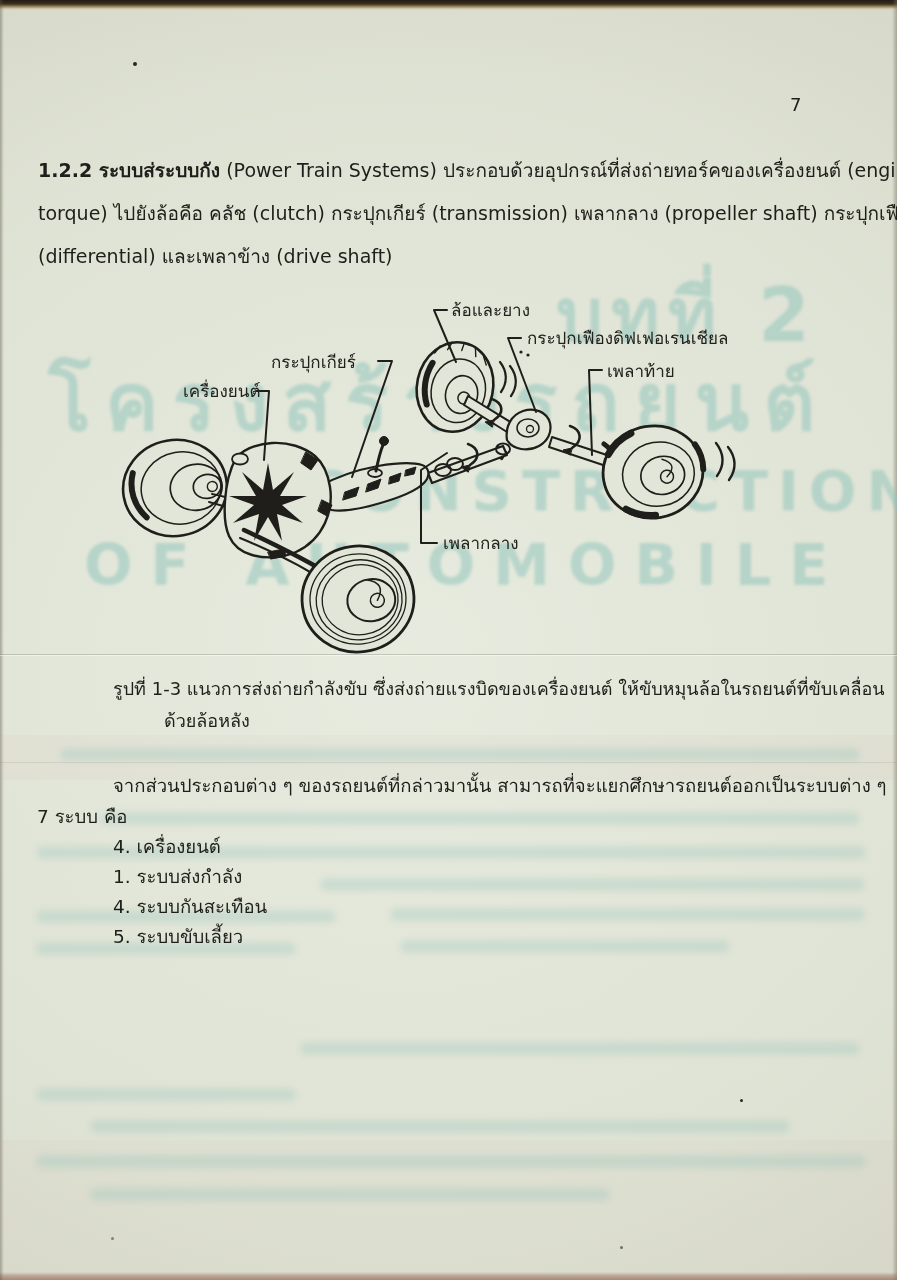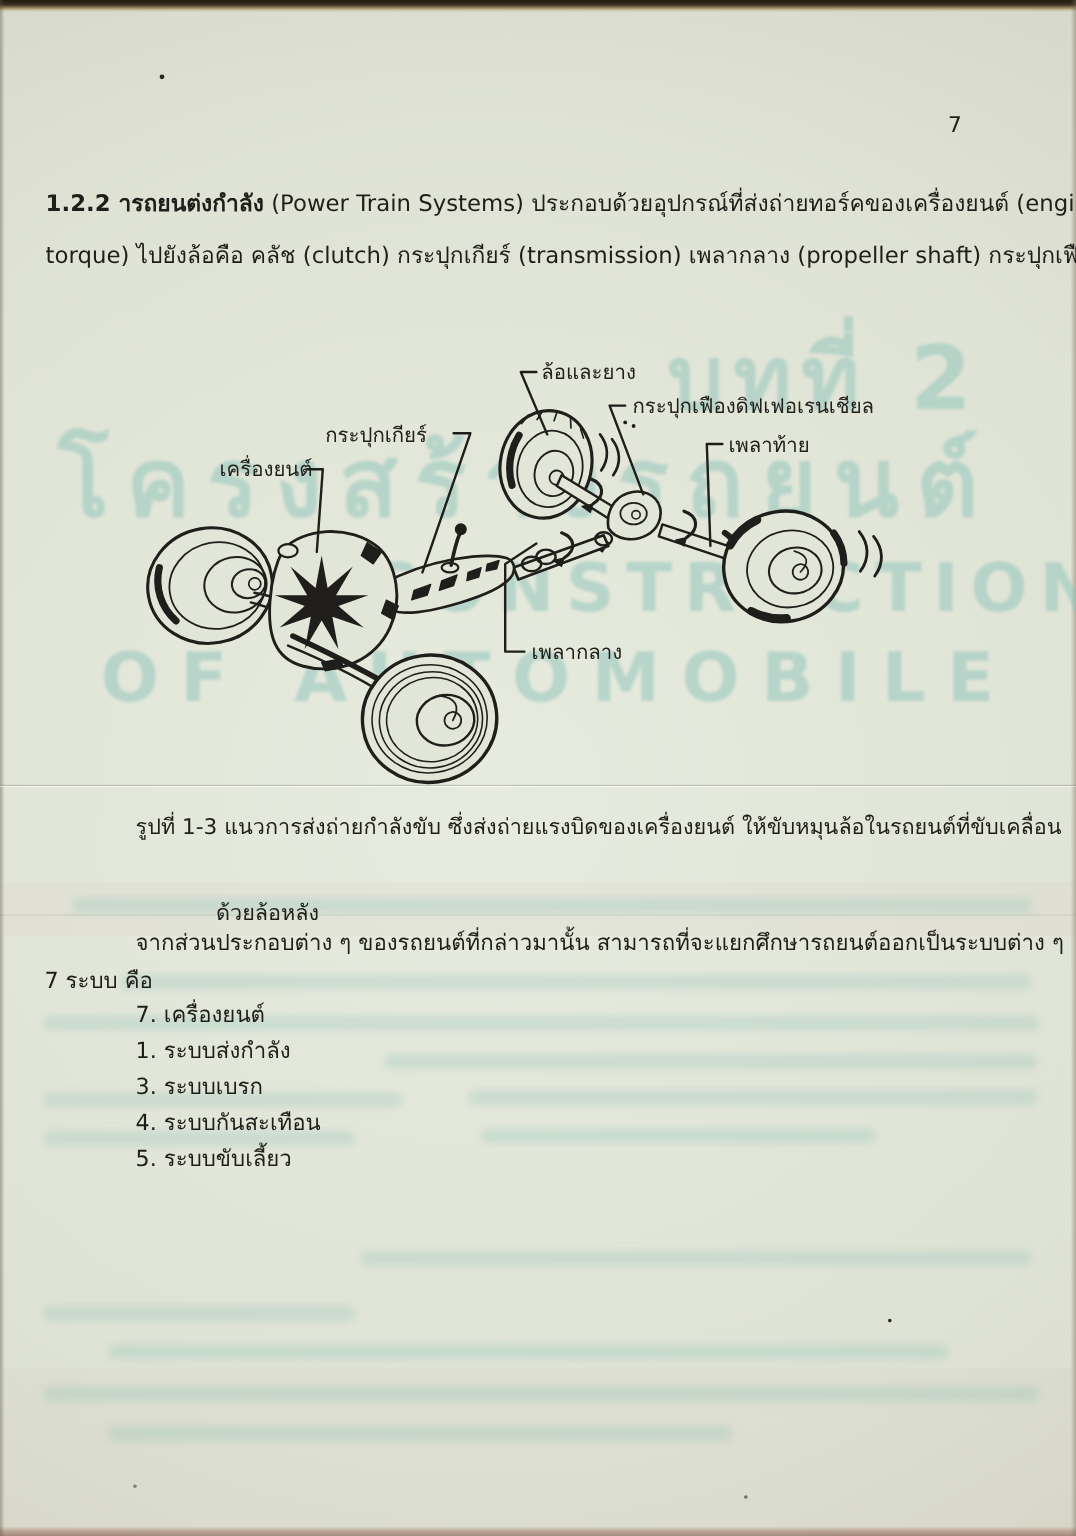--- a/index.html
+++ b/index.html
@@ -75,22 +75,23 @@
   <div class="ghost-stripe" style="left:400px;top:940px;width:330px;"></div>
   <div class="ghost-stripe" style="left:300px;top:1042px;width:560px;"></div>
   <div class="ghost-stripe" style="left:36px;top:1088px;width:260px;"></div>
   <div class="ghost-stripe" style="left:90px;top:1120px;width:700px;"></div>
   <div class="ghost-stripe" style="left:36px;top:1155px;width:830px;"></div>
   <div class="ghost-stripe" style="left:90px;top:1188px;width:520px;"></div>
 
   <div class="pageno">7</div>
 
   <div class="para1">
-    <div><span class="lead">1.2.2  ารถยนต่งกำลัง</span><span> (Power Train Systems) ประกอบด้วยอุปกรณ์ที่ส่งถ่ายทอร์คของเครื่องยนต์ (engine</span></div>
+    <div><span class="lead">1.2.2  ระบบส่ระบบกัง</span><span> (Power Train Systems) ประกอบด้วยอุปกรณ์ที่ส่งถ่ายทอร์คของเครื่องยนต์ (engine</span></div>
     <div>torque) ไปยังล้อคือ คลัช (clutch) กระปุกเกียร์ (transmission) เพลากลาง (propeller shaft) กระปุกเฟืองท้าย</div>
+    <div>(differential) และเพลาข้าง (drive shaft)</div>
   </div>
 
   <svg class="diagram" width="897" height="1280" viewBox="0 0 897 1280" fill="none" stroke="#1f1e1a" stroke-width="2" stroke-linecap="round" stroke-linejoin="round">
 
     <g transform="rotate(12 455 387)">
       <ellipse cx="455" cy="387" rx="38" ry="45" stroke-width="2.6" fill="#e2e6d8"></ellipse>
       <ellipse cx="459" cy="390" rx="27" ry="32" stroke-width="1.5"></ellipse>
       <ellipse cx="463" cy="393" rx="16" ry="19" stroke-width="1.6"></ellipse>
       <circle cx="466" cy="396" r="6" stroke-width="1.5"></circle>
       <path d="M428,368 a38,45 0 0 0 3,42" stroke-width="6"></path>
@@ -194,29 +195,28 @@
     <text x="271" y="368" stroke="none" fill="#22211c">กระปุกเกียร์</text>
     <text x="607" y="377" stroke="none" fill="#22211c">เพลาท้าย</text>
     <text x="183" y="397" stroke="none" fill="#22211c">เครื่องยนต์</text>
     <text x="443" y="549" stroke="none" fill="#22211c">เพลากลาง</text>
   </svg>
 
   <div class="crease crease-a"></div>
   <div class="crease crease-b"></div>
 
   <div class="caption" style="left:113px;top:674px;">รูปที่ 1-3  แนวการส่งถ่ายกำลังขับ  ซึ่งส่งถ่ายแรงบิดของเครื่องยนต์  ให้ขับหมุนล้อในรถยนต์ที่ขับเคลื่อน</div>
-  <div class="caption" style="left:180px;top:706px;margin-top:40px;">ด้วยล้อหลัง</div>
+  <div class="caption" style="left:164px;top:706px;">ด้วยล้อหลัง</div>
 
   <div class="para2line" style="left:113px;top:771px;">จากส่วนประกอบต่าง ๆ ของรถยนต์ที่กล่าวมานั้น สามารถที่จะแยกศึกษารถยนต์ออกเป็นระบบต่าง ๆ</div>
   <div class="para2line" style="left:37px;top:802px;text-align:center;">7 ระบบ คือ</div>
 
   <div class="syslist">
-    <div>7.  เครื่องยนต์</div>
+    <div>4.  เครื่องยนต์</div>
     <div>1.  ระบบส่งกำลัง</div>
-    <div>3.  ระบบเบรก</div>
     <div>4.  ระบบกันสะเทือน</div>
     <div>5.  ระบบขับเลี้ยว</div>
   </div>
 
   <div class="speck" style="left:133px;top:62px;width:4px;height:4px;"></div>
   <div class="speck" style="left:740px;top:1099px;width:3px;height:3px;"></div>
   <div class="speck" style="left:620px;top:1246px;width:3px;height:3px;opacity:.6;"></div>
   <div class="speck" style="left:111px;top:1237px;width:3px;height:3px;opacity:.5;"></div>
 
 </div>

